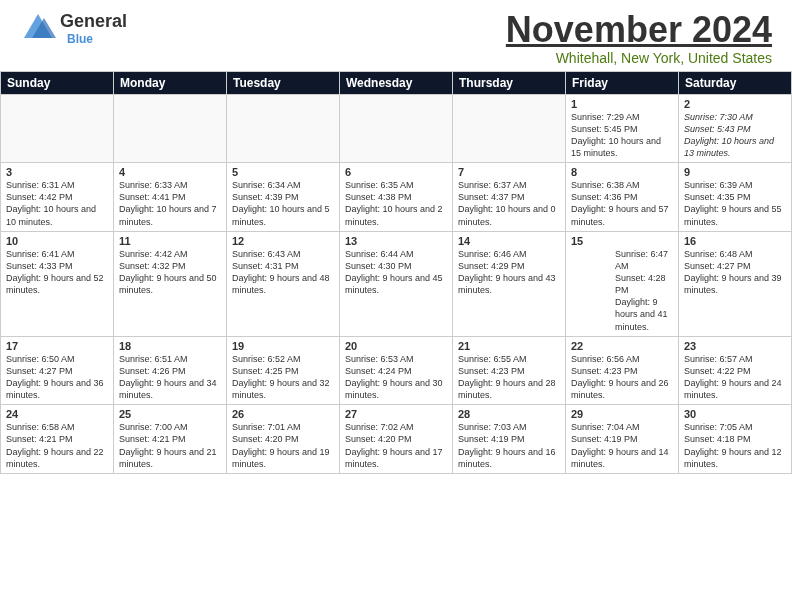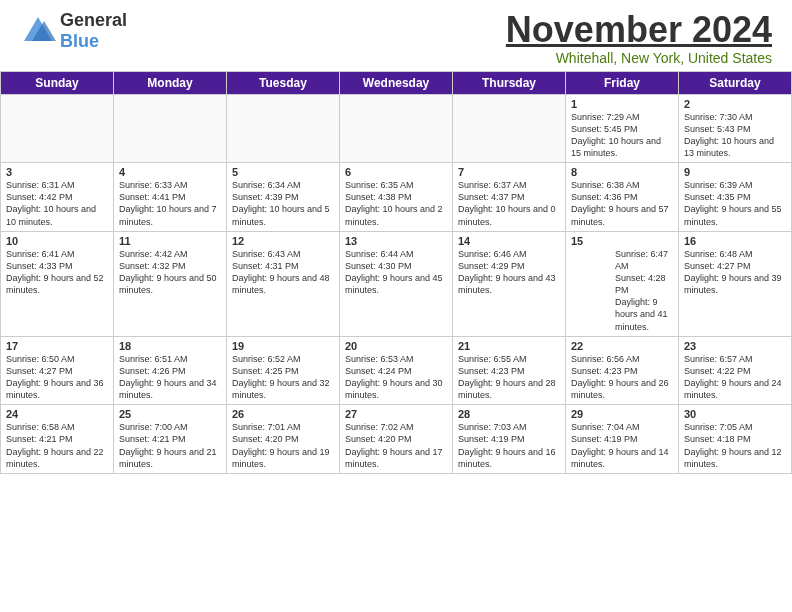--- a/index.html
+++ b/index.html
@@ -2,28 +2,28 @@
 <html><head>
   <meta charset="utf-8">
   <style>
     * { margin: 0; padding: 0; box-sizing: border-box; }
     body { font-family: Arial, sans-serif; background: #fff; width: 792px; height: 612px; overflow: hidden; }
     
     .header { padding: 10px 20px 5px 20px; display: flex; align-items: flex-start; justify-content: space-between; }
     .logo { display: flex; align-items: center; }
     .logo-text { display: flex; flex-direction: column; }
     .logo-general { font-size: 18px; font-weight: bold; color: #333; }
-    .logo-blue { font-size: 18px; font-weight: bold; color: #4a90d9; }
+    .logo-blue { font-size: 12px; font-weight: bold; color: #4a90d9; margin-left: 7px; }
     
     .title-block { text-align: right; }
     .month-title { font-size: 36px; font-weight: bold; color: #333; line-height: 1.1; text-decoration: underline; }
     .location { font-size: 14px; color: #4d7c0f; }
     
     .calendar { width: 100%; border-collapse: collapse; }
-    .calendar th { background: #4c1d95; color: #fff; text-align: center; padding: 4px 6px; font-size: 12px; border: 1px solid #ccc; }
+    .calendar th { background: #0f172a; color: #fff; text-align: left; padding: 4px 6px; font-size: 12px; border: 1px solid #ccc; }
     .calendar td { border: 1px solid #ccc; vertical-align: top; padding: 3px 5px; font-size: 9.5px; color: #333; width: 113px; min-height: 70px; background: #fff; }
     .calendar td.empty { background: #f9f9f9; }
     .day-num { font-size: 11px; font-weight: bold; display: block; margin-bottom: 1px; }
     .day-info { font-size: 9px; line-height: 1.35; color: #333; }
     
     .logo-svg { display: flex; align-items: center; gap: 4px; }
   </style>
 </head>
 <body>
 
@@ -65,21 +65,21 @@
         <td class="empty"></td>
         <td class="empty"></td>
         <td>
           <span class="day-num">1</span>
           <div class="day-info" style="white-space: pre-line;">Sunrise: 7:29 AM
 Sunset: 5:45 PM
 Daylight: 10 hours and 15 minutes.</div>
         </td>
         <td>
           <span class="day-num">2</span>
-          <div class="day-info" style="white-space: pre-line;">Sunrise: 7:30 AM
+          <div class="day-info" style="white-space: pre-line; font-style: italic;">Sunrise: 7:30 AM
 Sunset: 5:43 PM
 Daylight: 10 hours and 13 minutes.</div>
         </td>
       </tr>
       <tr>
         <td>
           <span class="day-num">3</span>
           <div class="day-info" style="white-space: pre-line;">Sunrise: 6:31 AM
 Sunset: 4:42 PM
 Daylight: 10 hours and 10 minutes.</div>

